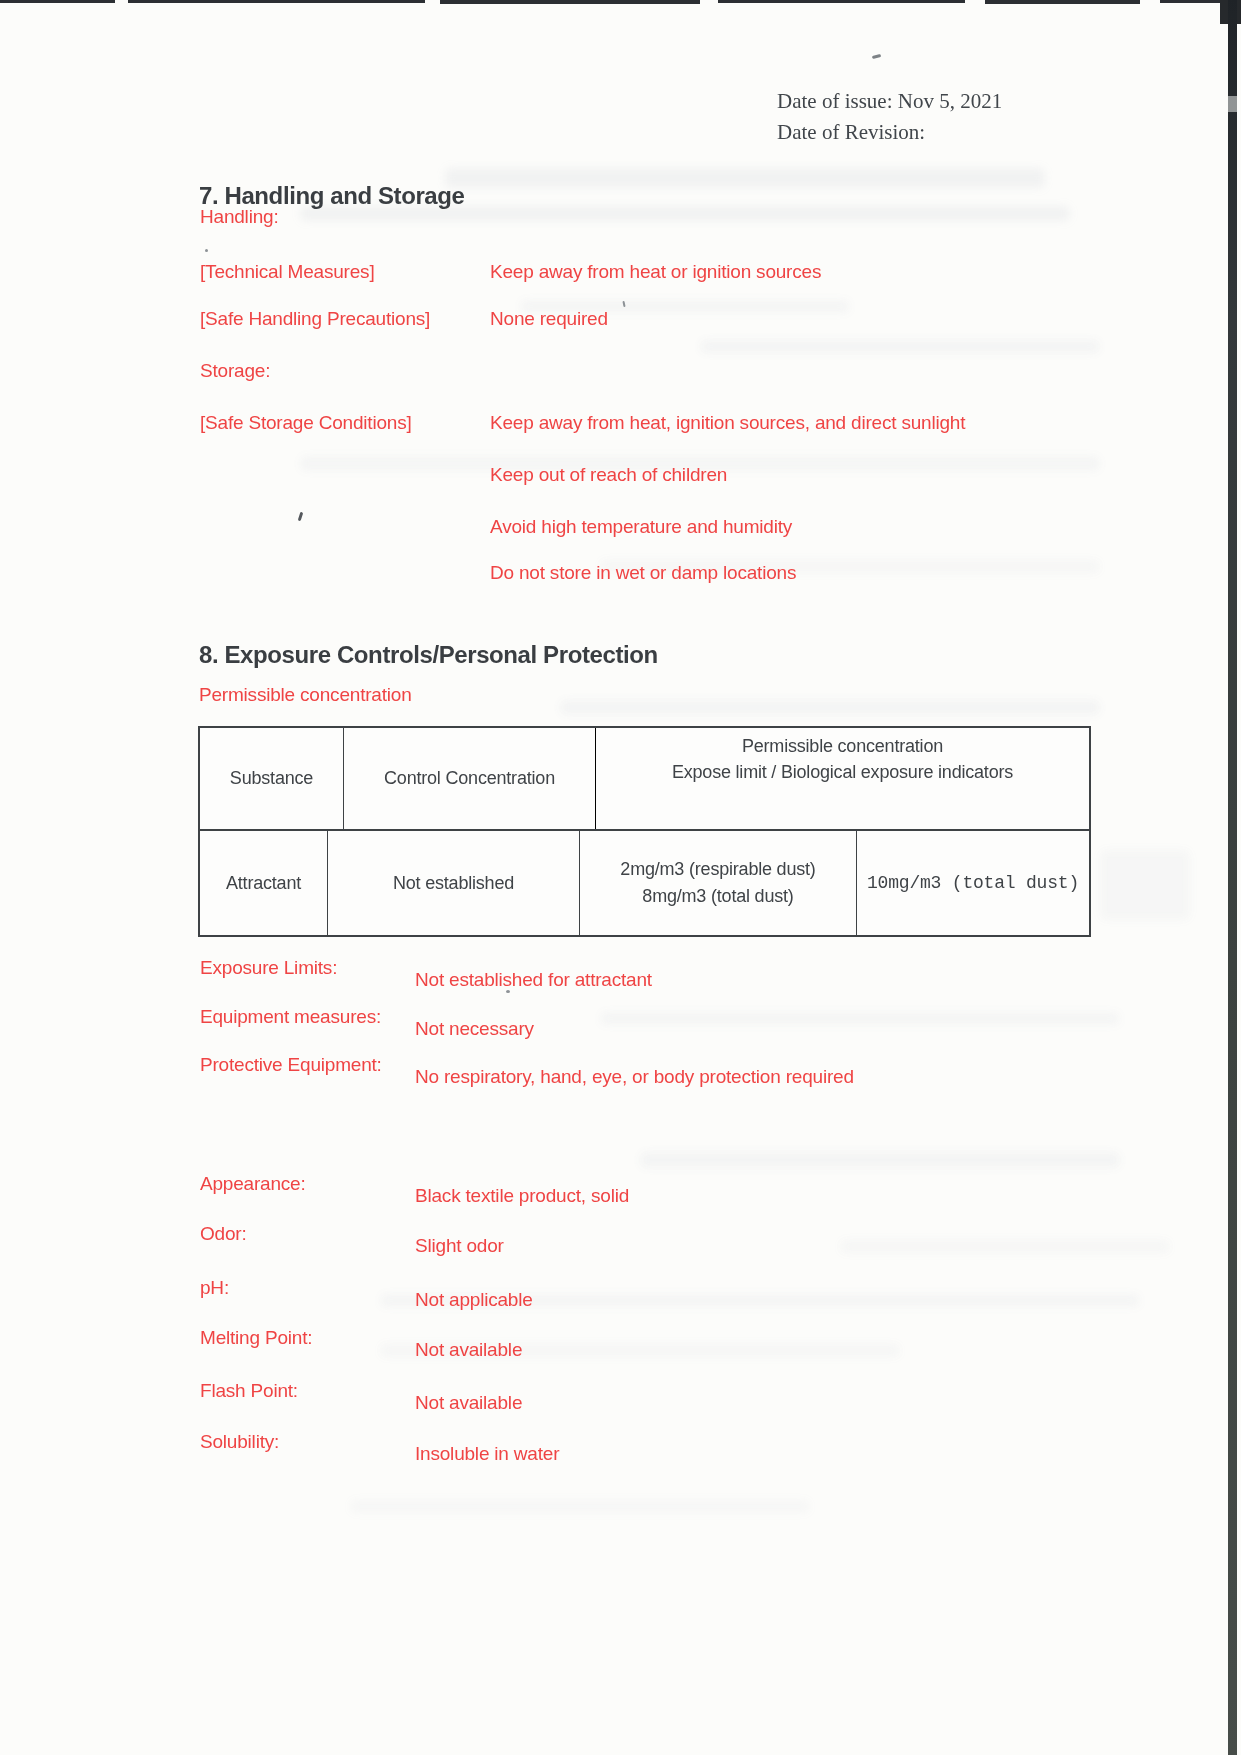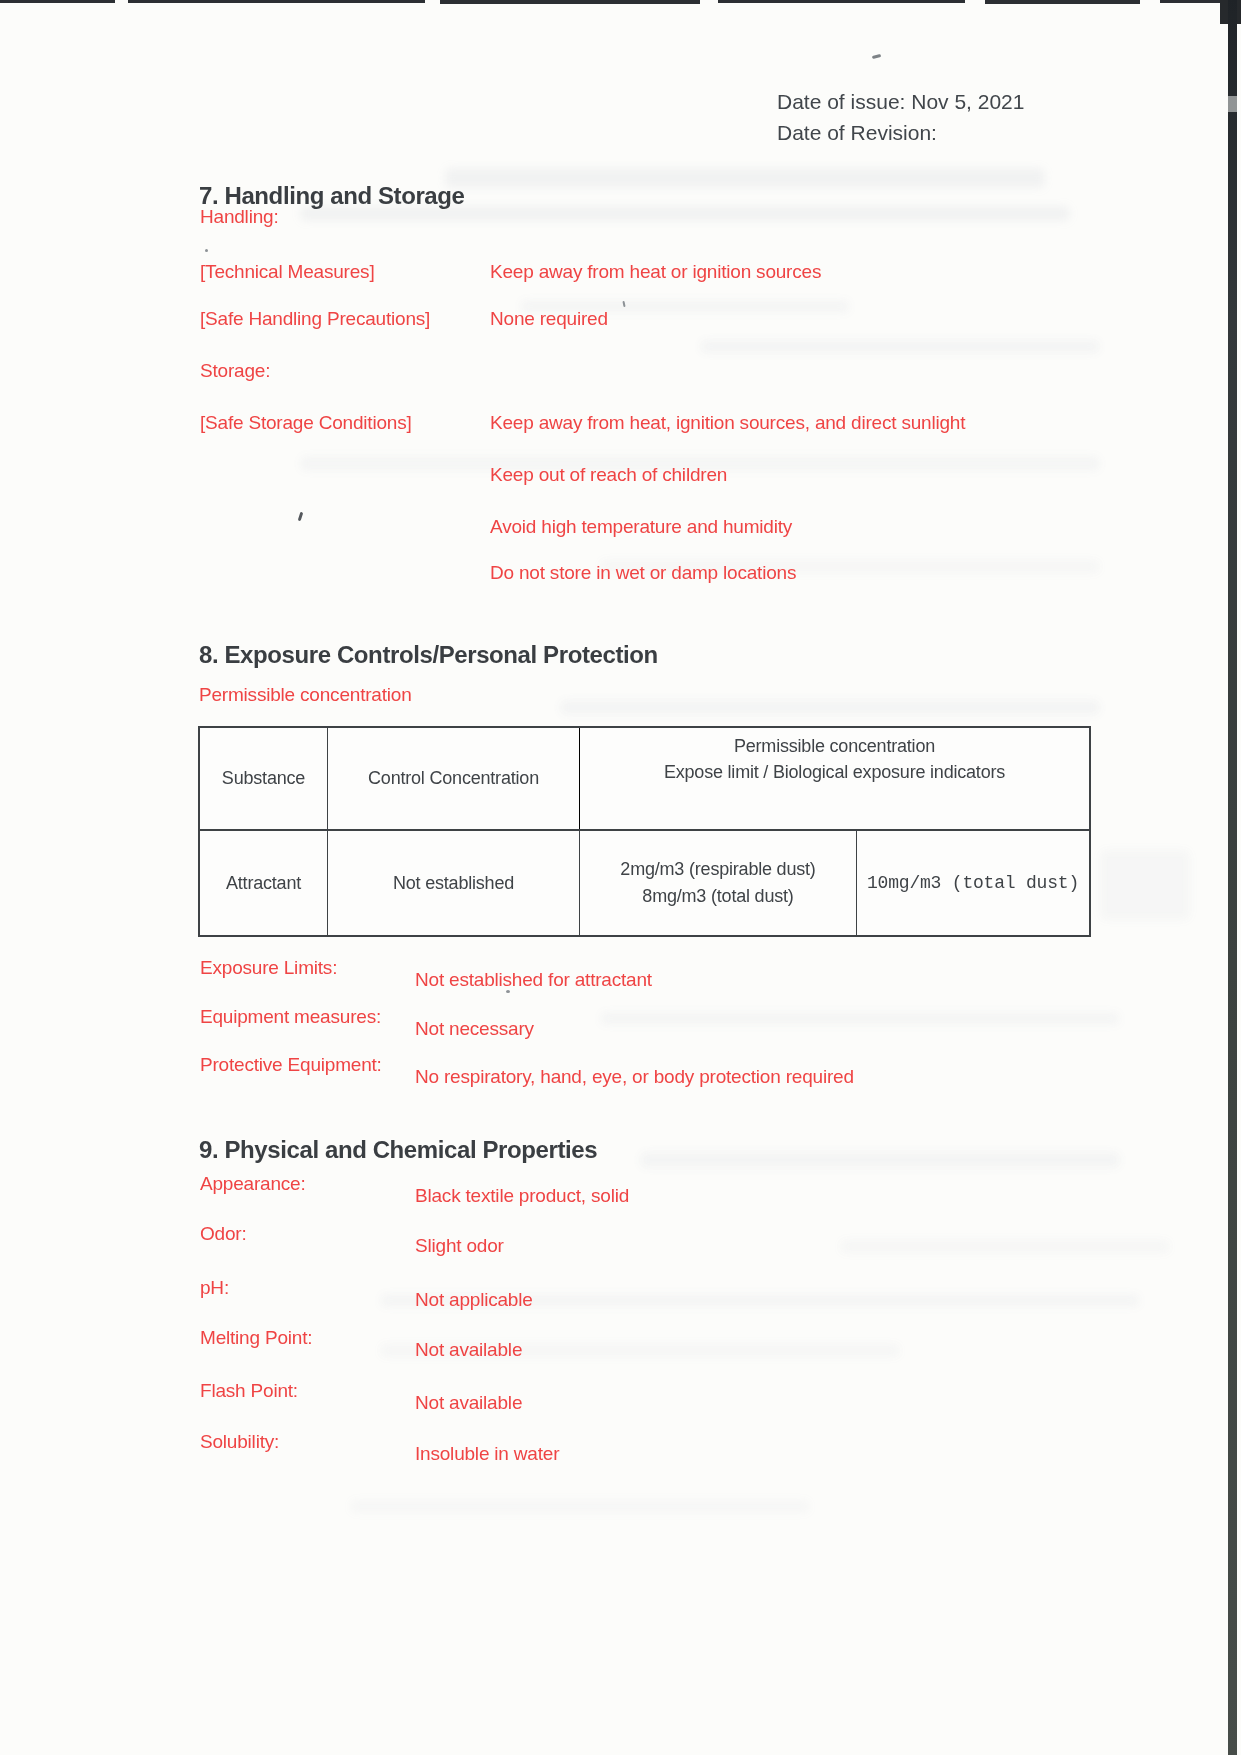--- a/index.html
+++ b/index.html
@@ -19,41 +19,41 @@
     background:linear-gradient(180deg,#1f2327 0%,#33383a 18%,#3c423f 55%,#474d49 100%);
   }
   .right-strip-gap{position:absolute;left:1228px;top:96px;width:9px;height:16px;background:#e9ebe9;opacity:.55;}
   .corner-block{position:absolute;left:1220px;top:0;width:21px;height:24px;background:#26292c;}
   .smudge{position:absolute;background:rgba(148,159,172,0.10);filter:blur(4px);border-radius:6px;}
   .speck{position:absolute;background:#8d9296;border-radius:50%;}
   
   .abs{position:absolute;white-space:nowrap;}
   .date-block{
     position:absolute;left:777px;top:86px;
-    font-family:Liberation Sans, sans-serif;
+    font-family:Liberation Serif, serif;
     font-size:21px;line-height:31px;color:#41464b;white-space:nowrap;
   }
   .sec-title{
     position:absolute;left:199px;
     font-size:24px;font-weight:bold;letter-spacing:-0.4px;color:#3a3e42;white-space:nowrap;
   }
   .body-text{font-size:19px;letter-spacing:-0.2px;color:#ef4444;}
   .row{position:absolute;left:200px;height:24px;}
   .row .lbl{position:absolute;left:0;top:0;white-space:nowrap;}
   .row .val-s7{position:absolute;left:290px;top:0;white-space:nowrap;}
   .row .val-s89{position:absolute;left:215px;top:12px;white-space:nowrap;}
   
   .ec-table{
     position:absolute;left:198px;top:726px;width:893px;
     border:2px solid #3e4245;box-sizing:border-box;
     font-size:18px;letter-spacing:-0.2px;color:#3f4347;background:rgba(255,255,255,0.4);
   }
   .ec-header{display:flex;height:101px;border-bottom:2px solid #3e4245;}
   .ec-cell{box-sizing:border-box;}
-  .ec-substance{width:128px;border-right:1px solid #3e4245;display:flex;align-items:center;justify-content:center;}
+  .ec-substance{width:144px;border-right:1px solid #3e4245;display:flex;align-items:center;justify-content:center;}
   .ec-control{width:252px;border-right:1px solid #000000;display:flex;align-items:center;justify-content:center;}
   .ec-perm{flex:1;display:flex;flex-direction:column;}
   .ec-perm-title{text-align:center;padding-top:5px;line-height:26px;}
   .ec-perm-sub{text-align:center;line-height:26px;}
   .ec-perm-cols{display:flex;flex:1;}
   .ec-jsoh-h{width:277px;border-right:1px solid #3e4245;display:flex;align-items:center;justify-content:center;box-sizing:border-box;}
   .ec-acgih-h{flex:1;display:flex;align-items:center;justify-content:center;}
   .ec-datarow{display:flex;height:104px;}
   .ec-d1{width:128px;border-right:1px solid #3e4245;display:flex;align-items:center;justify-content:center;box-sizing:border-box;}
   .ec-d2{width:252px;border-right:1px solid #3e4245;display:flex;align-items:center;justify-content:center;box-sizing:border-box;}
@@ -156,21 +156,20 @@
   </div>
   <div class="row body-text" style="top:1006px;">
     <span class="lbl">Equipment measures:</span>
     <span class="val-s89">Not necessary</span>
   </div>
   <div class="row body-text" style="top:1054px;">
     <span class="lbl">Protective Equipment:</span>
     <span class="val-s89">No respiratory, hand, eye, or body protection required</span>
   </div>
 
-  <div class="sec-title" style="top:1136px;">9. Physical and Chemical Properties</div>
 
   <div class="row body-text" style="top:1173px;">
     <span class="lbl">Appearance:</span>
     <span class="val-s89">Black textile product, solid</span>
   </div>
   <div class="row body-text" style="top:1223px;">
     <span class="lbl">Odor:</span>
     <span class="val-s89">Slight odor</span>
   </div>
   <div class="row body-text" style="top:1277px;">

